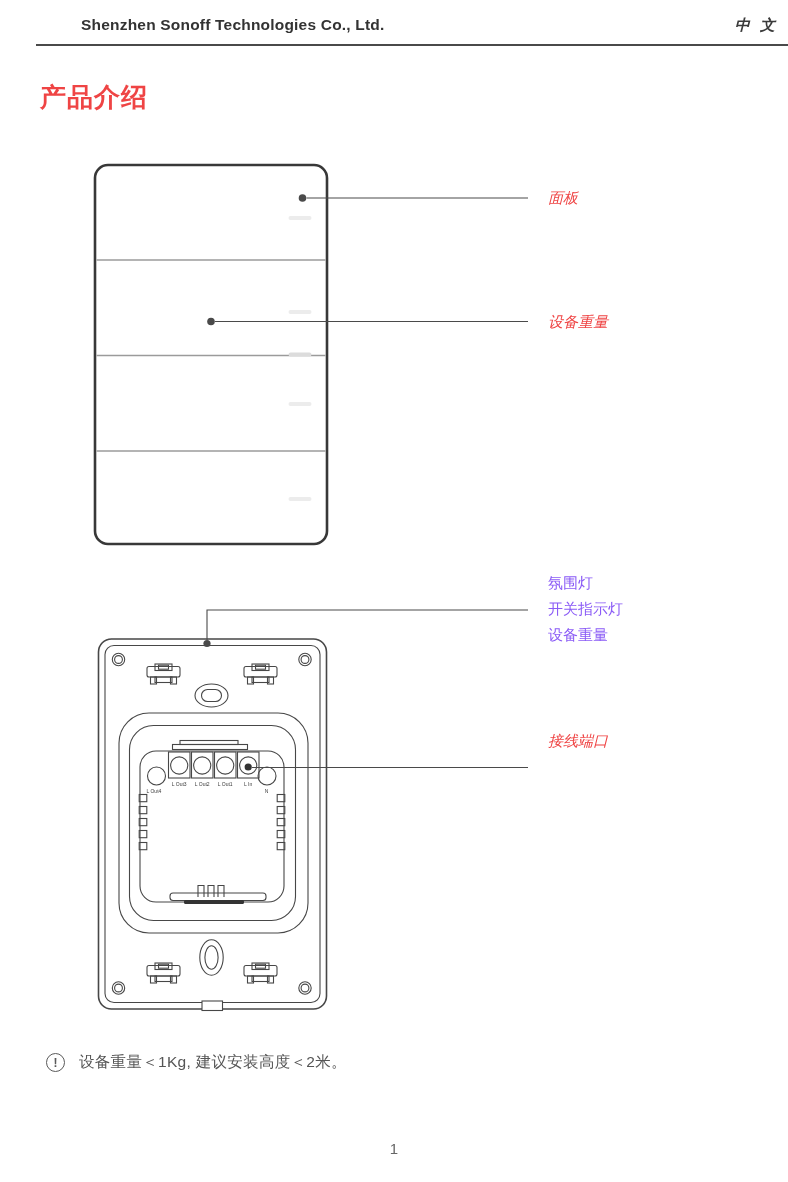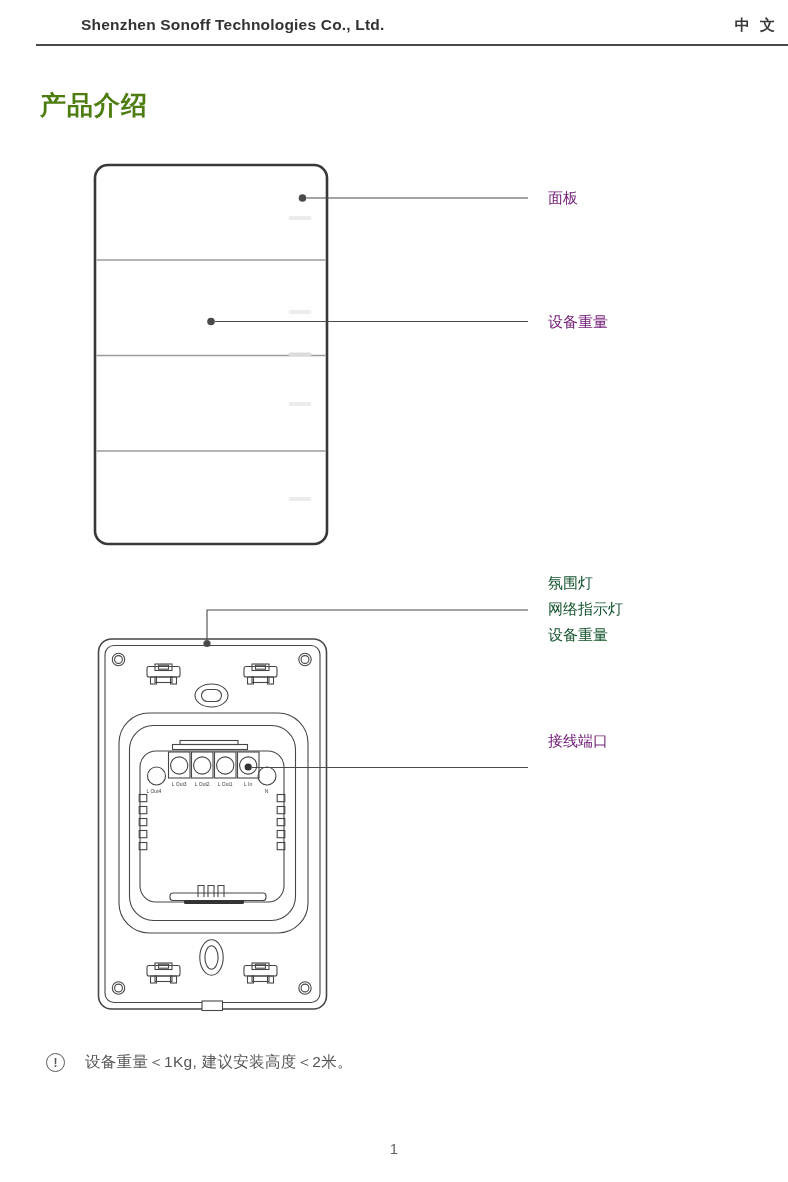--- a/index.html
+++ b/index.html
@@ -12,39 +12,39 @@
   }
   
   .header{
     position:absolute;left:8px;top:0;width:788px;height:46px;
     display:flex;align-items:center;justify-content:space-between;
     box-sizing:border-box;padding:6px 46px 0 45px;
     border-bottom:2px solid #4a4a4a;
     margin-left:28px;
   }
   .header .company{font-size:15.5px;font-weight:bold;color:#333333;letter-spacing:.2px;}
-  .header .lang{font-size:15px;font-weight:bold;color:#3a3a3a;letter-spacing:3px;}
+  .header .lang{font-size:15px;font-weight:bold;color:#3a3a3a;letter-spacing:3px;font-style:italic;}
   
   .section-title{
-    position:absolute;left:40px;top:88px;
-    font-size:26px;font-weight:bold;color:#4d7c0f;letter-spacing:1px;
+    position:absolute;left:40px;top:80px;
+    font-size:26px;font-weight:bold;color:#ef4444;letter-spacing:1px;
   }
   
   svg.diagram{position:absolute;left:0;top:0;}
   
-  .lbl{position:absolute;font-size:15px;color:#701a75;white-space:nowrap;line-height:18px;}
-  .lbl-stack{position:absolute;font-size:15px;color:#14532d;white-space:nowrap;line-height:26px;}
+  .lbl{position:absolute;font-size:15px;color:#ef4444;white-space:nowrap;line-height:18px;font-style:italic;}
+  .lbl-stack{position:absolute;font-size:15px;color:#8b5cf6;white-space:nowrap;line-height:26px;}
   
   .note{position:absolute;left:46px;top:1052px;display:flex;align-items:center;}
   .note .note-ico{
     width:19px;height:19px;border:1.6px solid #5a5a5a;border-radius:50%;
     box-sizing:border-box;display:flex;align-items:center;justify-content:center;
     font-size:12px;font-weight:bold;color:#5a5a5a;line-height:1;
   }
-  .note .note-text{margin-left:20px;font-size:15.5px;color:#555555;letter-spacing:.3px;}
+  .note .note-text{margin-left:14px;font-size:15.5px;color:#555555;letter-spacing:.3px;}
   
   .pageno{position:absolute;left:0;top:1140px;width:788px;text-align:center;
     font-size:15px;color:#666666;}
   svg text{font-family:"Liberation Sans","DejaVu Sans",sans-serif;}
 </style>
 </head>
 <body>
 
 <div class="page">
 
@@ -213,21 +213,21 @@
         </g>
       </g>
     </g>
   </svg>
 
   <div class="lbl" style="left:548px;top:189px">面板</div>
   <div class="lbl" style="left:548px;top:313px">设备重量</div>
 
   <div class="lbl-stack" style="left:548px;top:570px">
     <div>氛围灯</div>
-    <div>网络指示灯</div>
+    <div>开关指示灯</div>
     <div>设备重量</div>
   </div>
 
   <div class="lbl" style="left:548px;top:732px">接线端口</div>
 
   <div class="note">
     <div class="note-ico">!</div>
     <div class="note-text">设备重量＜1Kg, 建议安装高度＜2米。</div>
   </div>
 

